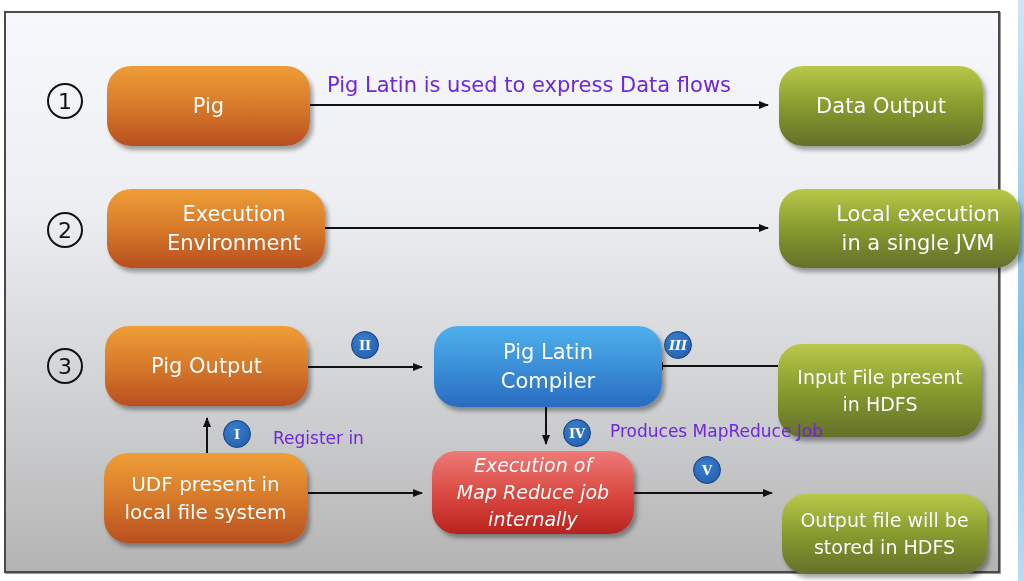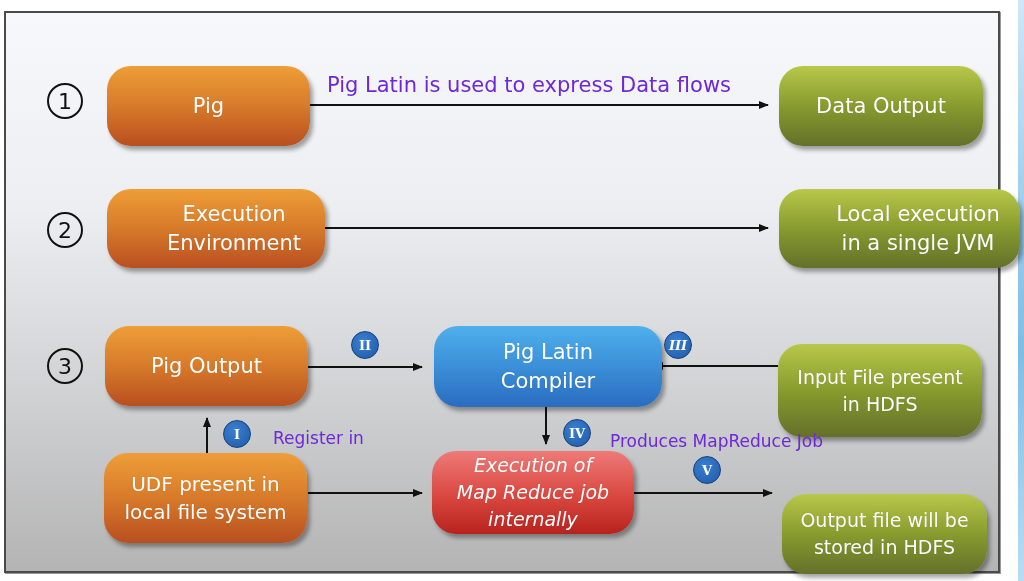--- a/index.html
+++ b/index.html
@@ -97,13 +97,13 @@
 <div class="box green" style="left:782px; top:452px; width:205px; height:80px; font-size:19px; line-height:27px;margin-top:42px;">Output file will be
 stored in HDFS</div>
 
 <div class="roman" style="left:351px; top:331px;">II</div>
 <div class="roman" style="left:664px; top:331px;font-style:italic;">III</div>
 <div class="roman" style="left:223px; top:420px;">I</div>
 <div class="roman" style="left:563px; top:419px;">IV</div>
 <div class="roman" style="left:693px; top:456px;">V</div>
 
 <div class="label" style="left:273px; top:428px; font-size:17px;text-align:center;">Register in</div>
-<div class="label" style="left:610px; top:431px; font-size:17px;">Produces MapReduce Job</div>
+<div class="label" style="left:610px; top:421px; font-size:17px;">Produces MapReduce Job</div>
 
 </body></html>

